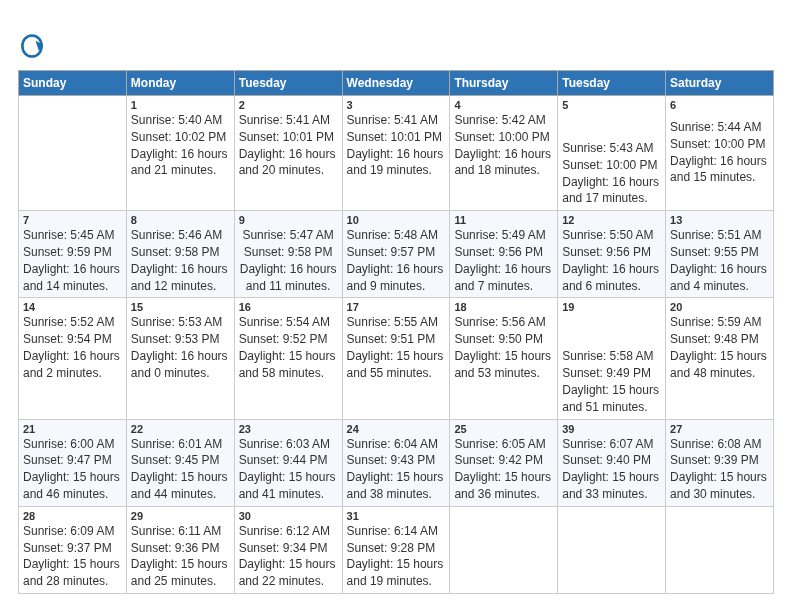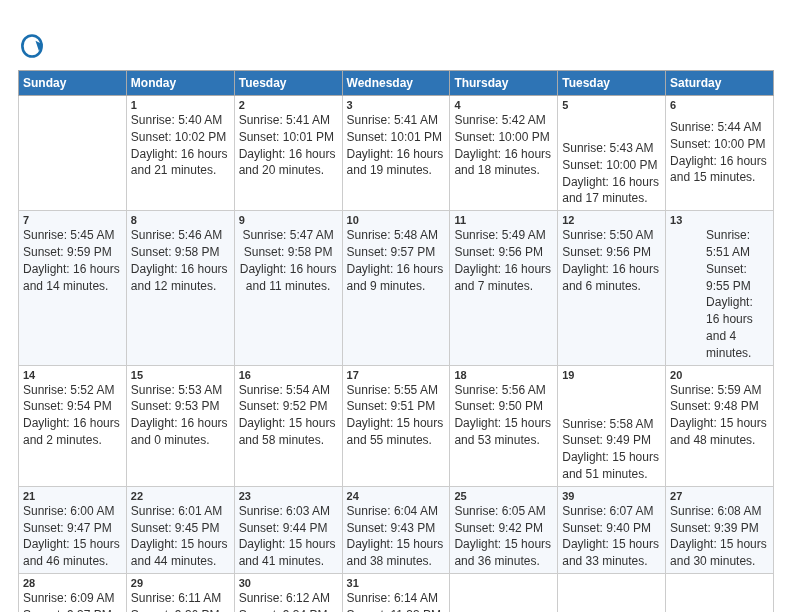--- a/index.html
+++ b/index.html
@@ -216,21 +216,21 @@
           </td>
           <td>
             <span class="day-num">12</span>
             <div class="cell-content" style="white-space: pre-line;">Sunrise: 5:50 AM
 Sunset: 9:56 PM
 Daylight: 16 hours
 and 6 minutes.</div>
           </td>
           <td>
             <span class="day-num">13</span>
-            <div class="cell-content" style="white-space: pre-line; margin-left: 36px;">Sunrise: 5:51 AM
+            <div class="cell-content" style="white-space: pre-line;">Sunrise: 5:51 AM
 Sunset: 9:55 PM
 Daylight: 16 hours
 and 4 minutes.</div>
           </td>
         </tr>
         <tr>
           <td>
             <span class="day-num">14</span>
             <div class="cell-content" style="white-space: pre-line;">Sunrise: 5:52 AM
 Sunset: 9:54 PM
@@ -349,21 +349,21 @@
           <td>
             <span class="day-num">30</span>
             <div class="cell-content" style="white-space: pre-line;">Sunrise: 6:12 AM
 Sunset: 9:34 PM
 Daylight: 15 hours
 and 22 minutes.</div>
           </td>
           <td>
             <span class="day-num">31</span>
             <div class="cell-content" style="white-space: pre-line;">Sunrise: 6:14 AM
-Sunset: 11:33 PM
+Sunset: 9:28 PM
 Daylight: 15 hours
 and 19 minutes.</div>
           </td>
           <td class="empty-cell"></td>
           <td class="empty-cell"></td>
           <td class="empty-cell"></td>
         </tr>
       </tbody>
   </table>
 </div>

